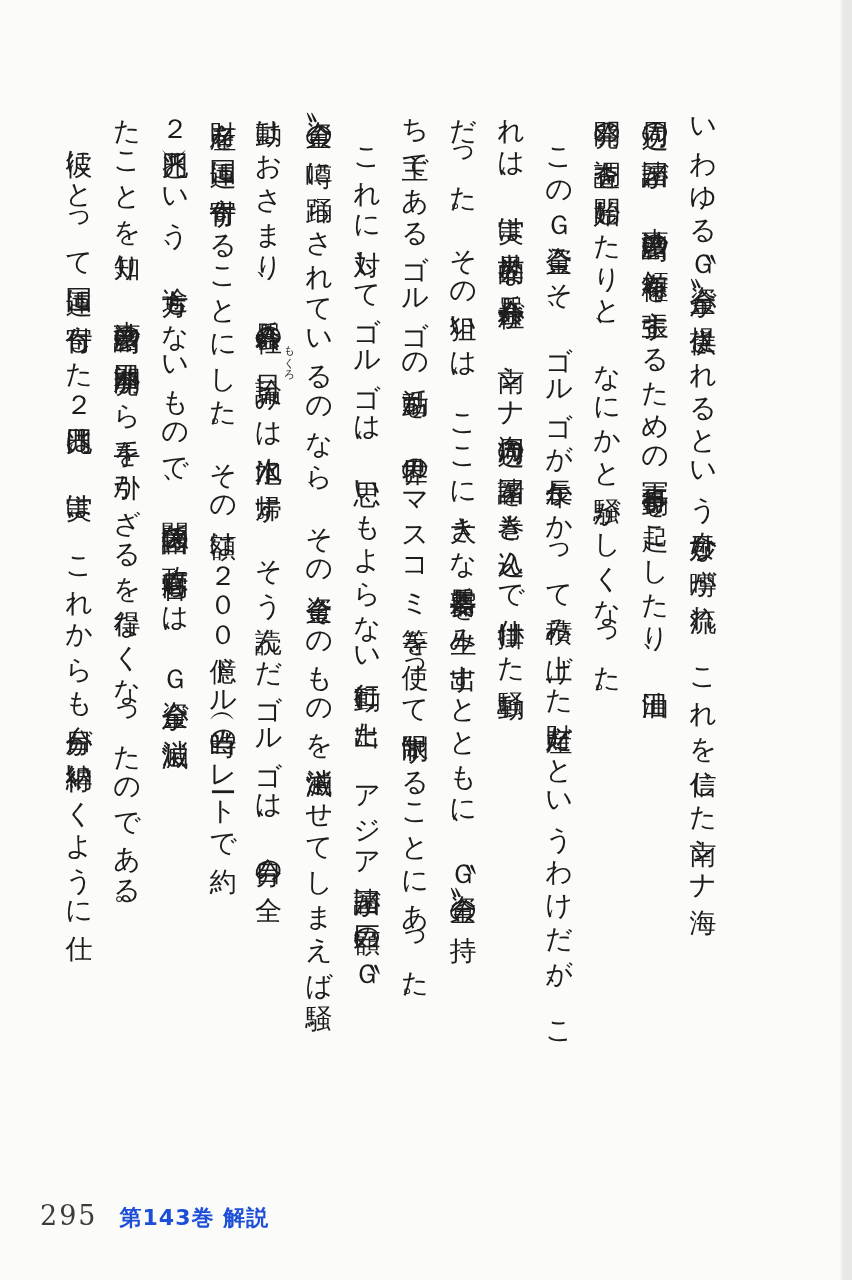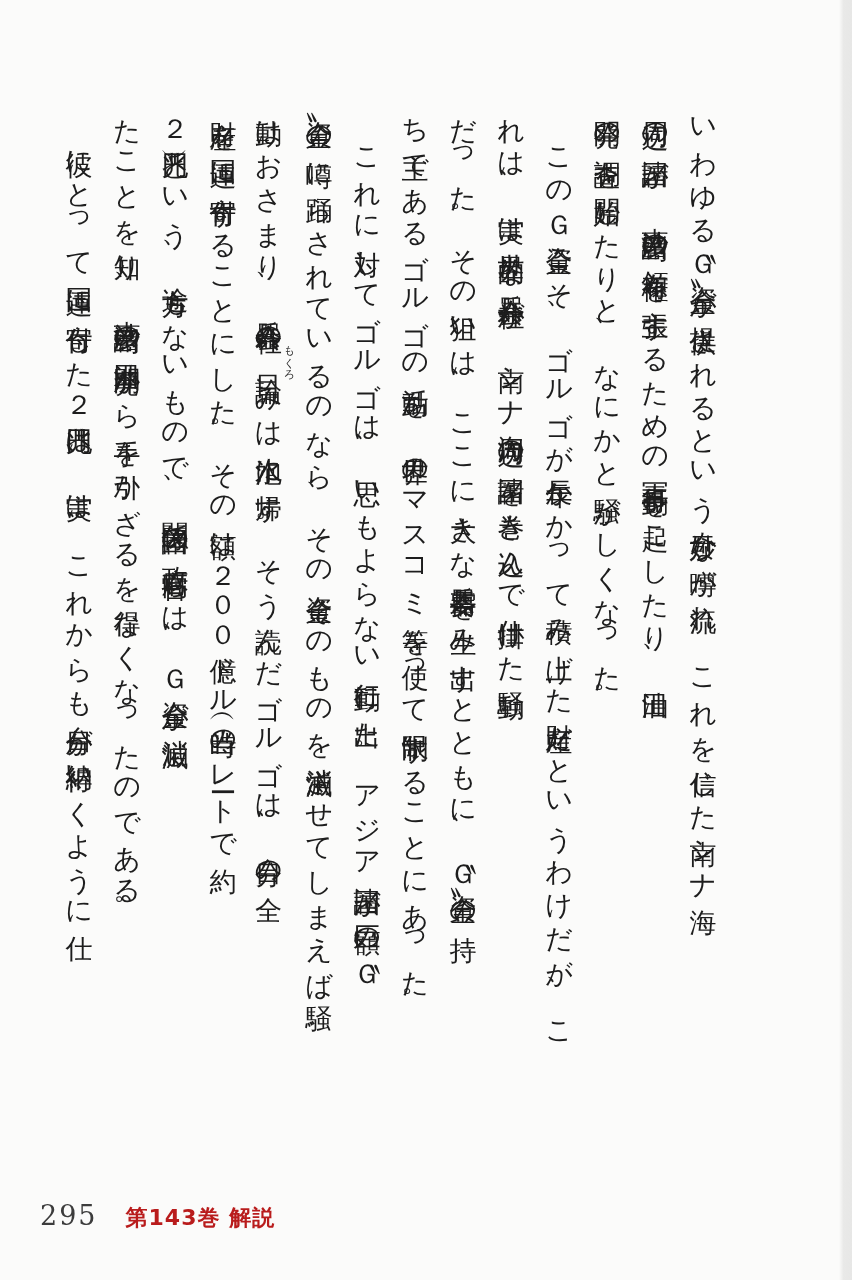--- a/index.html
+++ b/index.html
@@ -53,33 +53,33 @@
     color: #2f2f2f;
     font-family: "DejaVu Serif", "Liberation Serif", serif;
   }
   
   .footer {
     position: absolute;
     left: 40px;
     top: 1200px;
     display: flex;
     align-items: baseline;
-    gap: 28px;
+    gap: 22px;
   }
   .page-number {
     font-family: "DejaVu Serif", "Liberation Serif", serif;
     font-size: 27px;
     color: #3c3c3c;
     letter-spacing: 2px;
   }
   .volume-label {
     font-family: "DejaVu Sans", "Liberation Sans", sans-serif;
     font-weight: bold;
     font-size: 22px;
-    color: #b91c1c;
+    color: #1d4ed8;
     letter-spacing: 1px;
   }
 </style>
 </head>
 <body>
 
 <div class="page">
 
   <div class="body-text">
       <div class="tline">いわゆる〝Ｇ資金〟が提供されるという奇妙な噂が流れ、これを信じた南シナ海</div>

